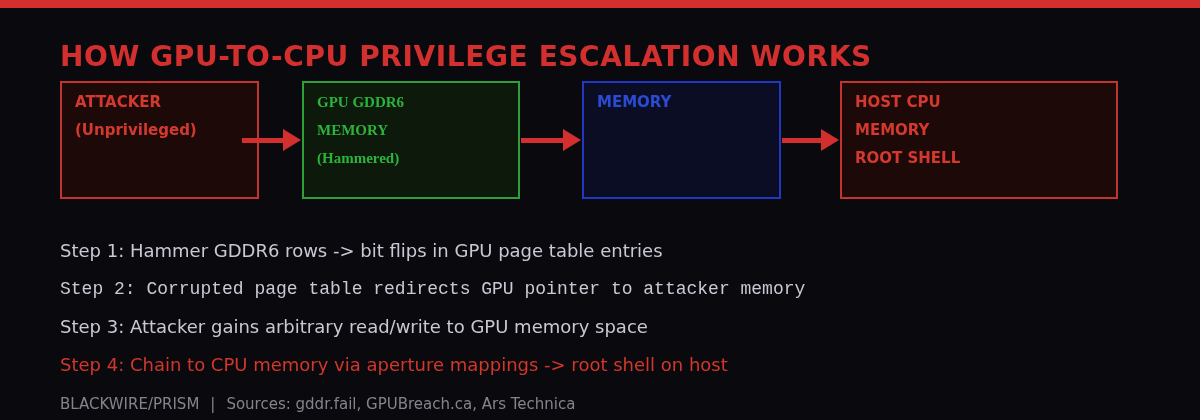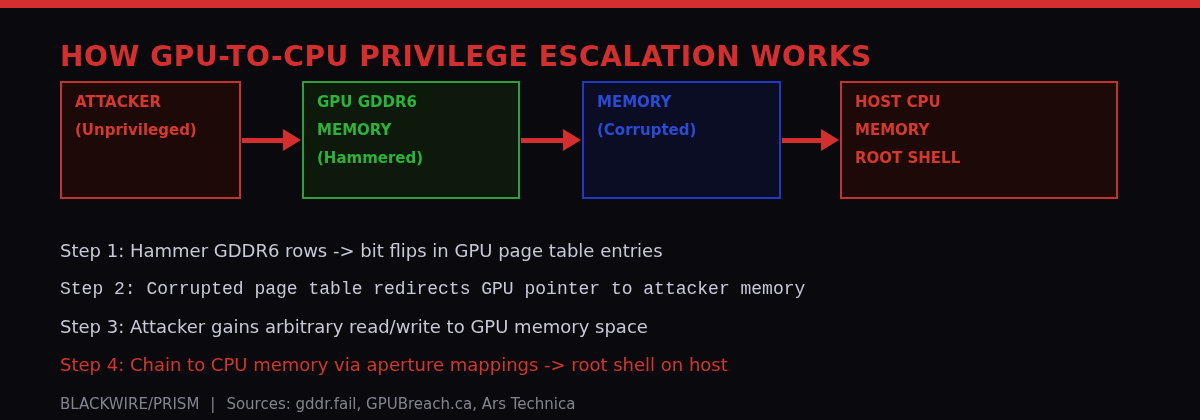--- a/index.html
+++ b/index.html
@@ -24,22 +24,22 @@
   }
   .node {
     position: absolute; top: 81px; height: 118px;
     box-sizing: border-box;
     border: 2px solid;
     padding: 5px 13px 0 13px;
     font-size: 15px; font-weight: 700;
     line-height: 28px;
     white-space: nowrap;
   }
-  .node-red    { left: 60px;  width: 181px; border-color: #c23430; background: #1e0909; color: #d4392f; }
-  .node-green  { left: 302px; width: 218px; border-color: #2f9e3c; background: #0c190b; color: #2db33c; }
+  .node-red    { left: 60px;  width: 199px; border-color: #c23430; background: #1e0909; color: #d4392f; }
+  .node-green  { left: 302px; width: 218px; border-color: #2f9e3c; background: #0c190b; color: #2db33c; font-family: Liberation Serif, serif; }
   .node-blue   { left: 582px; width: 199px; border-color: #2338c2; background: #0a0d23; color: #2b4bd3; }
   .node-red2   { left: 840px; width: 278px; border-color: #c23430; background: #1e0909; color: #d4392f; }
   .arrow {
     position: absolute; top: 129px; height: 22px;
     display: flex; align-items: center;
   }
   .arrow-1 { left: 242px; width: 59px; }
   .arrow-2 { left: 521px; width: 60px; }
   .arrow-3 { left: 782px; width: 57px; }
   .arrow .shaft { flex: 1; height: 5px; background: #d32f2f; }
@@ -90,21 +90,20 @@
   <div>(Hammered)</div>
 </div>
 
 <div class="arrow arrow-2">
   <div class="shaft"></div>
   <div class="head"></div>
 </div>
 
 <div class="node node-blue">
   <div>MEMORY</div>
-  <div>(Corrupted)</div>
 </div>
 
 <div class="arrow arrow-3">
   <div class="shaft"></div>
   <div class="head"></div>
 </div>
 
 <div class="node node-red2">
   <div>HOST CPU</div>
   <div>MEMORY</div>

